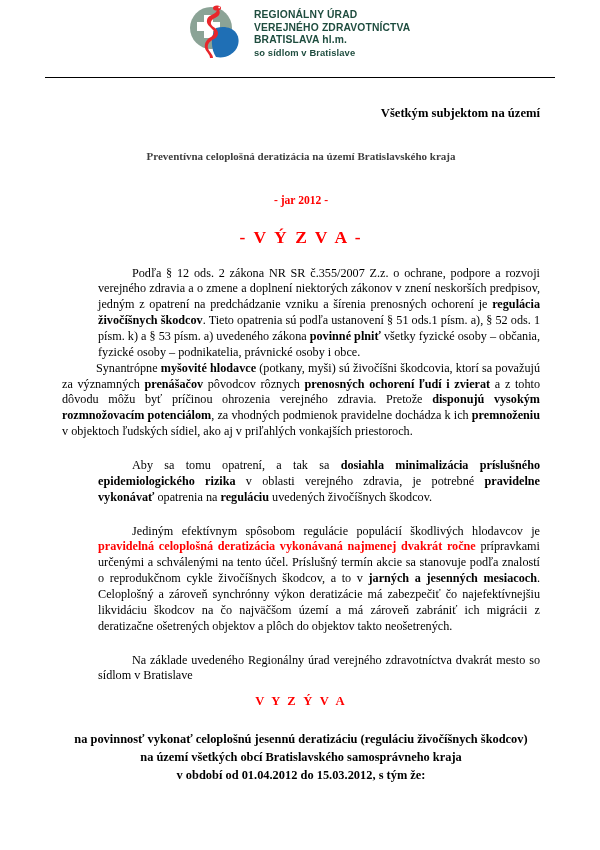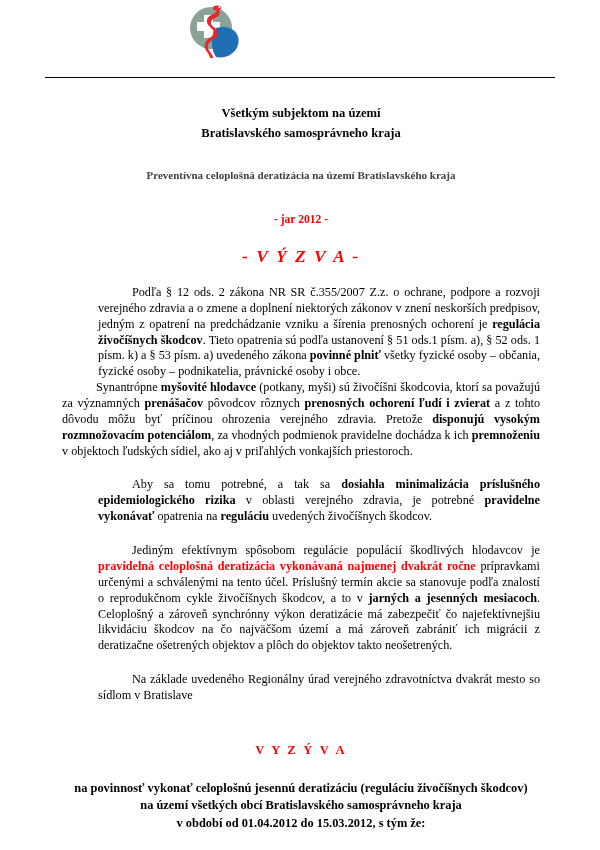--- a/index.html
+++ b/index.html
@@ -67,21 +67,21 @@
 
   
   .page {
     position: absolute;
     left: 62px;
     top: 96px;
     width: 478px;
   }
 
   .addressee {
-    text-align: center;
+    text-align: right;
     font-weight: bold;
     font-size: 12.6px;
     line-height: 1.55;
     margin-top: 8px;
   }
 
   .title-red {
     text-align: center;
     color: #404040;
     font-weight: bold;
@@ -95,21 +95,20 @@
     font-size: 11.6px;
     margin-top: 32px;
   }
   .vyzva-red {
     text-align: center;
     color: #ff0000;
     font-weight: bold;
     font-size: 17.5px;
     letter-spacing: 2px;
     margin-top: 20px;
-    font-style: italic;
   }
 
   p.body {
     font-size: 12.2px;
     line-height: 1.30;
     text-align: justify;
     margin: 0;
     text-indent: 34px;
   }
   p.gap-lg { margin-top: 18px; margin-left: 36px; }
@@ -117,21 +116,21 @@
 
   .b { font-weight: bold; }
   .r { color: #ff0000; font-weight: bold; }
 
   .vyzyva-red2 {
     text-align: center;
     color: #ff0000;
     font-weight: bold;
     font-size: 12.6px;
     letter-spacing: 2.2px;
-    margin-top: 39px;
+    margin-top: 10px;
   }
 
   .closing {
     text-align: center;
     font-weight: bold;
     font-size: 12.4px;
     line-height: 1.42;
     margin-top: 22px;
   }
 </style>
@@ -145,41 +144,46 @@
         <circle cx="25" cy="24" r="21" fill="#8ba396"></circle>
         <path d="M18 11 h9 v7 h7 v9 h-7 v7 h-9 v-7 h-7 v-9 h7 z" fill="#ffffff"></path>
         <path d="M30 24 C46 20 55 30 52 41 C49 51 38 55 30 53 C25 46 24 32 30 24 Z" fill="#1f6fb5"></path>
         <g fill="#e8262b">
           <path d="M28 3 c5 1 7 5 5 8 c-2 3 -7 3 -8 7 c-1 4 4 5 6 8 c2 3 1 7 -3 9 c-4 2 -7 5 -6 9 c1 4 5 6 5 10 l-3 0 c0 -4 -4 -6 -5 -10 c-1 -5 2 -9 6 -11 c3 -2 4 -5 2 -7 c-2 -3 -7 -5 -6 -10 c1 -5 7 -5 9 -8 c2 -2 0 -4 -3 -5 z"></path>
           <ellipse cx="31" cy="4" rx="4" ry="2.6"></ellipse>
           <circle cx="33.2" cy="3.4" r="0.9" fill="#ffffff"></circle>
         </g>
       </svg>
     </div>
+    <div class="org-block">
+      <div class="org-l1">REGIONÁLNY ÚRAD</div>
+      <div class="org-l2">VEREJNÉHO ZDRAVOTNÍCTVA</div>
+      <div class="org-l3">BRATISLAVA hl.m.</div>
+      <div class="org-l4">so sídlom v Bratislave</div>
+    </div>
   </div>
 </div>
 
 <div class="rule"></div>
 
 <div class="page">
 
   <div class="addressee">
     <div>Všetkým subjektom na území</div>
-    <div>Bratislavského samosprávneho kraja</div>
   </div>
 
   <div class="title-red">Preventívna celoplošná deratizácia  na území  Bratislavského kraja</div>
   <div class="subtitle-red">-  jar 2012 -</div>
   <div class="vyzva-red">- V Ý Z V A -</div>
 
   <p class="body gap-lg"><span>Podľa § 12 ods. 2 zákona NR SR č.355/2007 Z.z. o ochrane, podpore a rozvoji verejného zdravia a o zmene a doplnení niektorých zákonov v znení neskorších predpisov, jedným z opatrení na predchádzanie vzniku a šírenia prenosných ochorení je </span><span class="b">regulácia živočíšnych škodcov</span><span>. Tieto opatrenia sú podľa ustanovení § 51 ods.1 písm. a), § 52 ods. 1 písm. k) a § 53 písm. a) uvedeného zákona </span><span class="b">povinné plniť</span><span> všetky fyzické osoby – občania, fyzické osoby – podnikatelia, právnické osoby i obce.</span></p>
 
   <p class="body gap-sm"><span>Synantrópne </span><span class="b">myšovité hlodavce</span><span> (potkany, myši) sú živočíšni škodcovia, ktorí sa považujú za významných </span><span class="b">prenášačov</span><span> pôvodcov rôznych </span><span class="b">prenosných ochorení ľudí i zvierat</span><span> a z tohto dôvodu môžu byť príčinou ohrozenia verejného zdravia. Pretože </span><span class="b">disponujú vysokým rozmnožovacím potenciálom</span><span>, za vhodných podmienok pravidelne dochádza k ich </span><span class="b">premnoženiu</span><span> v objektoch ľudských sídiel, ako aj v priľahlých vonkajších priestoroch.</span></p>
 
-  <p class="body gap-lg"><span>Aby sa tomu potrebné, a tak sa </span><span class="b">dosiahla minimalizácia príslušného epidemiologického rizika</span><span> v oblasti verejného zdravia, je potrebné </span><span class="b">pravidelne vykonávať</span><span> opatrenia na </span><span class="b">reguláciu</span><span> uvedených živočíšnych škodcov.</span></p>
+  <p class="body gap-lg"><span>Aby sa tomu opatrení, a tak sa </span><span class="b">dosiahla minimalizácia príslušného epidemiologického rizika</span><span> v oblasti verejného zdravia, je potrebné </span><span class="b">pravidelne vykonávať</span><span> opatrenia na </span><span class="b">reguláciu</span><span> uvedených živočíšnych škodcov.</span></p>
 
   <p class="body gap-lg"><span>Jediným efektívnym spôsobom regulácie populácií škodlivých hlodavcov je </span><span class="r">pravidelná celoplošná deratizácia vykonávaná najmenej dvakrát ročne</span><span> prípravkami určenými a schválenými na tento účel. Príslušný termín akcie sa stanovuje podľa znalostí o reprodukčnom cykle živočíšnych škodcov, a to v </span><span class="b">jarných a jesenných mesiacoch</span><span>. Celoplošný a zároveň synchrónny výkon deratizácie má zabezpečiť čo najefektívnejšiu likvidáciu škodcov na čo najväčšom území a má zároveň zabrániť ich migrácii z deratizačne ošetrených objektov a plôch do objektov takto neošetrených.</span></p>
 
   <p class="body gap-lg">Na základe uvedeného Regionálny úrad verejného zdravotníctva dvakrát mesto so sídlom v Bratislave</p>
 
   <div class="vyzyva-red2">V Y Z Ý V A</div>
 
   <div class="closing">
     <div>na povinnosť vykonať celoplošnú jesennú deratizáciu (reguláciu živočíšnych škodcov)</div>
     <div>na území všetkých obcí Bratislavského samosprávneho kraja</div>

